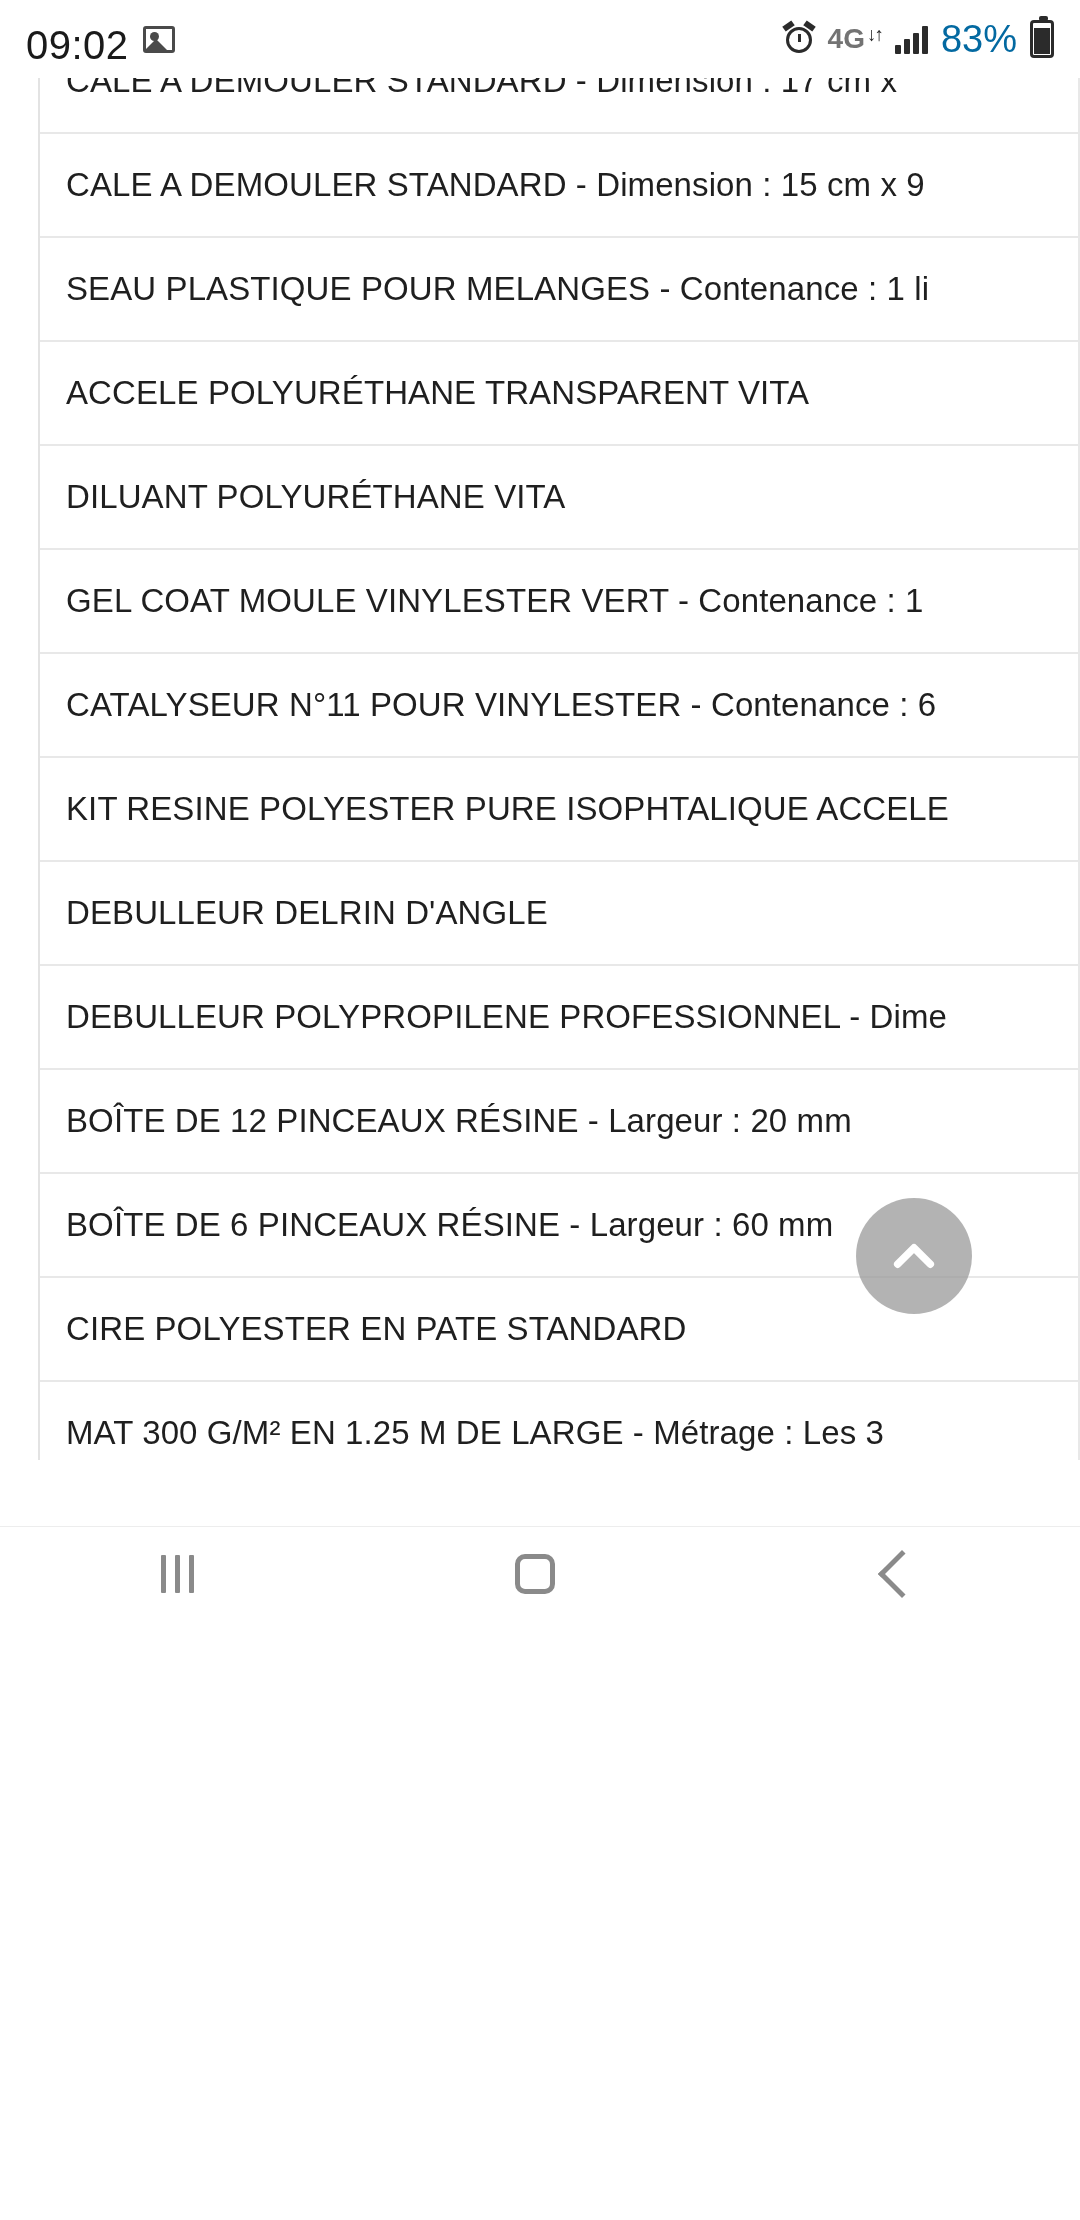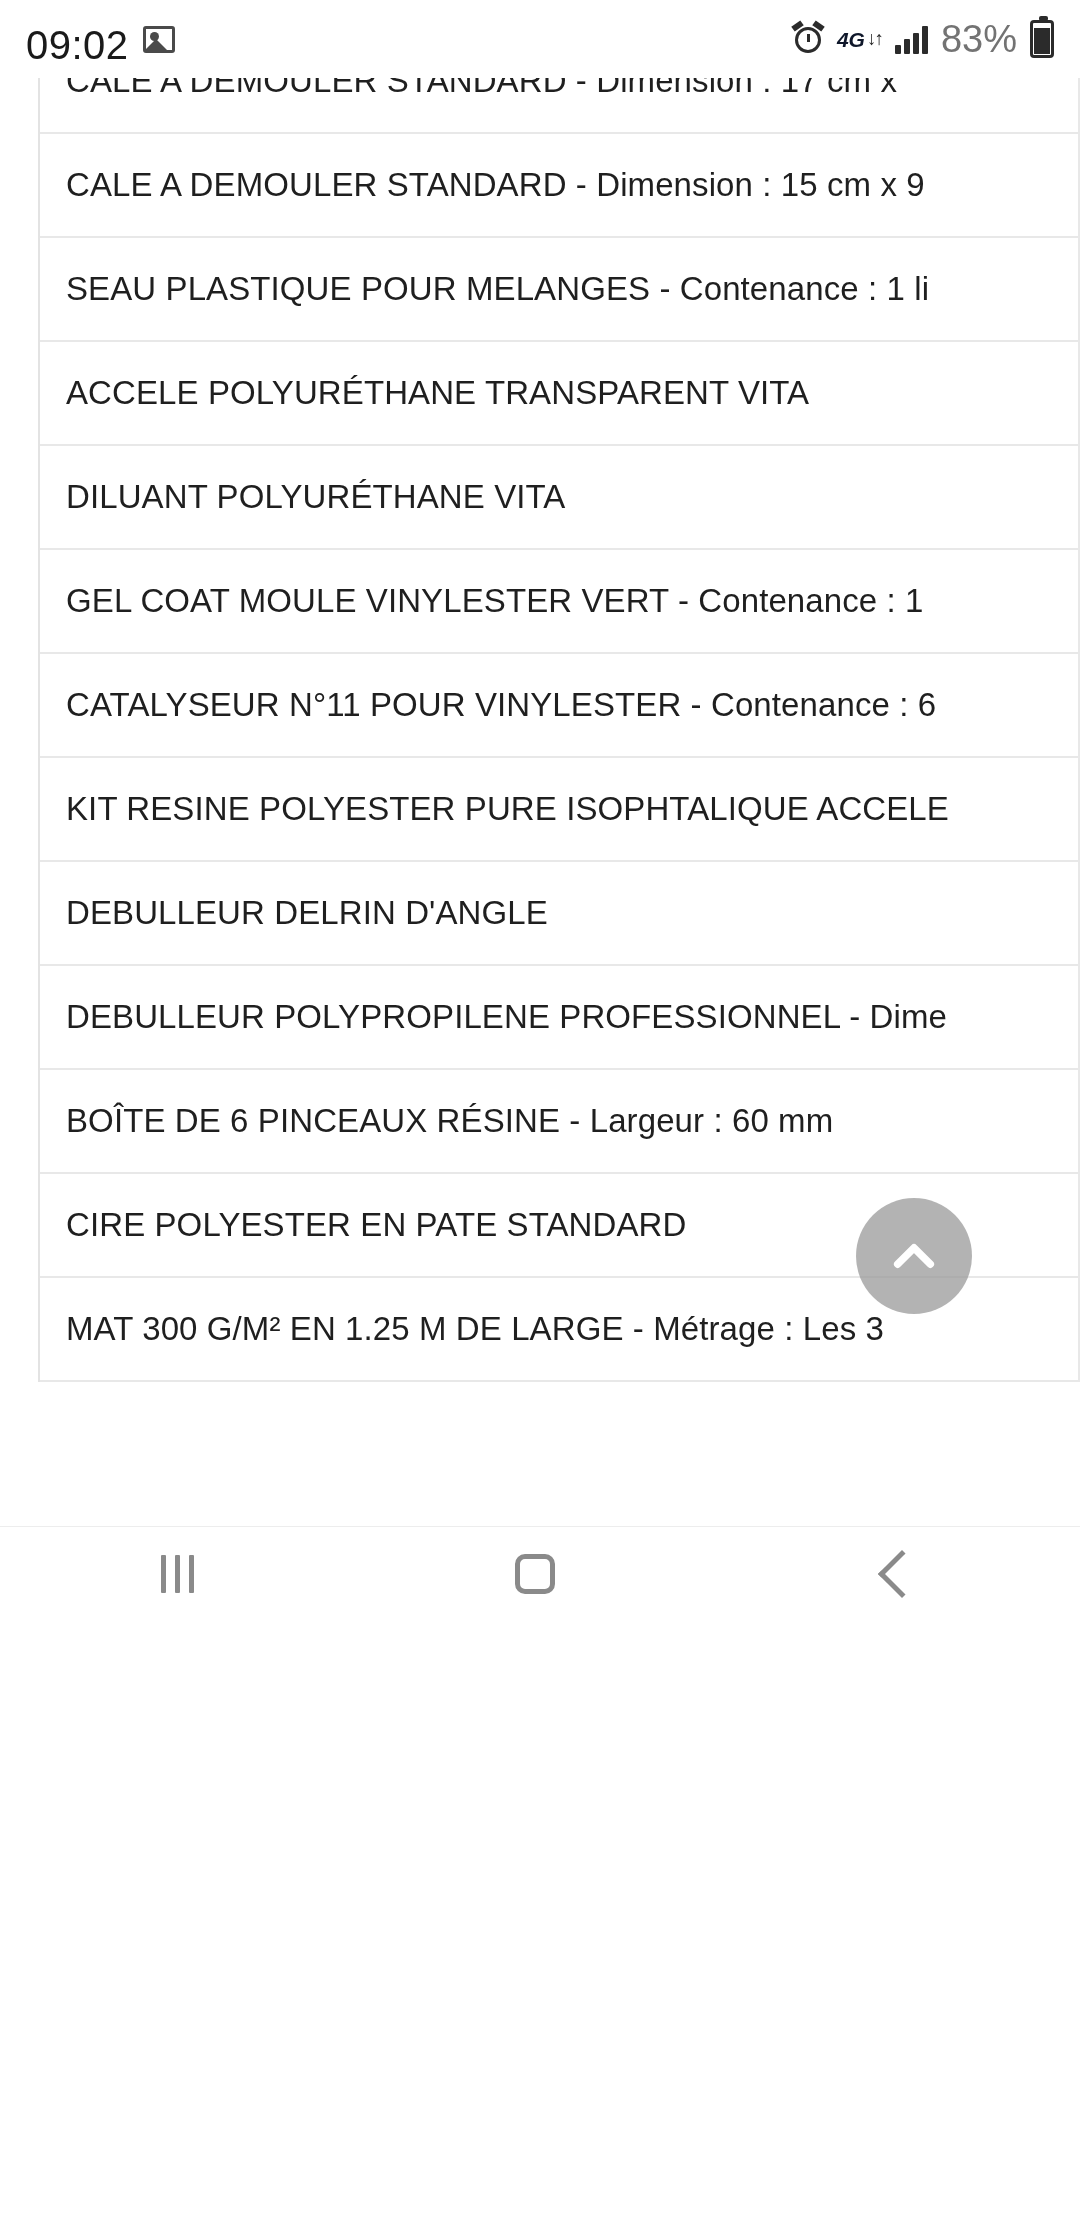--- a/index.html
+++ b/index.html
@@ -14,21 +14,21 @@
   .statusbar {
     height:78px;
     display:flex; align-items:center;
     padding:0 26px;
     background:#ffffff;
     color:#1c1c1c;
   }
   .sb-left { display:flex; align-items:center; gap:14px; }
   .sb-clock { font-size:40px; letter-spacing:0.5px; color:#1a1a1a;margin-top:13px; }
   .sb-right { margin-left:auto; display:flex; align-items:center; gap:13px; }
-  .sb-battery-text { font-size:38px; color:#737373; }
+  .sb-battery-text { font-size:38px; color:#0369a1; }
 
   .icon-img {
     width:32px; height:27px; border:3px solid #4a4a4a; border-radius:3px;
     position:relative; overflow:hidden; display:inline-block;
   }
   .icon-img::before{
     content:""; position:absolute; width:9px; height:9px; border-radius:50%;
     background:#4a4a4a; left:4px; top:3px;
   }
   .icon-img::after{
@@ -46,21 +46,21 @@
     content:""; position:absolute; left:9px; top:4px; width:3px; height:8px;
     background:#2b2b2b;
   }
   .icon-alarm .ear-l, .icon-alarm .ear-r{
     position:absolute; top:0; width:11px; height:6px; background:#2b2b2b;
   }
   .icon-alarm .ear-l{ left:0; transform:rotate(-35deg); }
   .icon-alarm .ear-r{ right:0; transform:rotate(35deg); }
 
   .icon-4g { display:flex; align-items:flex-start; gap:2px; }
-  .icon-4g .lbl { font-size:21px; font-weight:bold; color:#0f172a; line-height:1;font-style:italic; }
+  .icon-4g .lbl { font-size:28px; font-weight:bold; color:#737373; line-height:1; }
   .icon-4g .arrows { font-size:19px; color:#2b2b2b; line-height:1; letter-spacing:-2px;}
 
   .icon-signal { display:flex; align-items:flex-end; gap:3px; height:30px; }
   .icon-signal i { width:6px; background:#2b2b2b; display:block; border-radius:1px;}
   .icon-signal i:nth-child(1){ height:9px; }
   .icon-signal i:nth-child(2){ height:15px; }
   .icon-signal i:nth-child(3){ height:21px; }
   .icon-signal i:nth-child(4){ height:28px; }
 
   .icon-battery { width:24px; height:38px; border:3px solid #2b2b2b; border-radius:4px; position:relative; }
@@ -182,20 +182,23 @@
     <div class="row">
         <span class="row-label">KIT RESINE POLYESTER PURE ISOPHTALIQUE ACCELE</span>
       </div>
     <div class="row">
         <span class="row-label">DEBULLEUR DELRIN D'ANGLE</span>
       </div>
     <div class="row">
         <span class="row-label">DEBULLEUR POLYPROPILENE PROFESSIONNEL - Dime</span>
       </div>
     <div class="row">
+        <span class="row-label">BOÎTE DE 12 PINCEAUX RÉSINE - Largeur : 20 mm</span>
+      </div>
+    <div class="row">
         <span class="row-label">BOÎTE DE 6 PINCEAUX RÉSINE - Largeur : 60 mm</span>
       </div>
     <div class="row">
         <span class="row-label">CIRE POLYESTER EN PATE STANDARD</span>
       </div>
     <div class="row">
         <span class="row-label">MAT 300 G/M² EN 1.25 M DE LARGE - Métrage : Les 3 </span>
       </div>
   </div>
 

